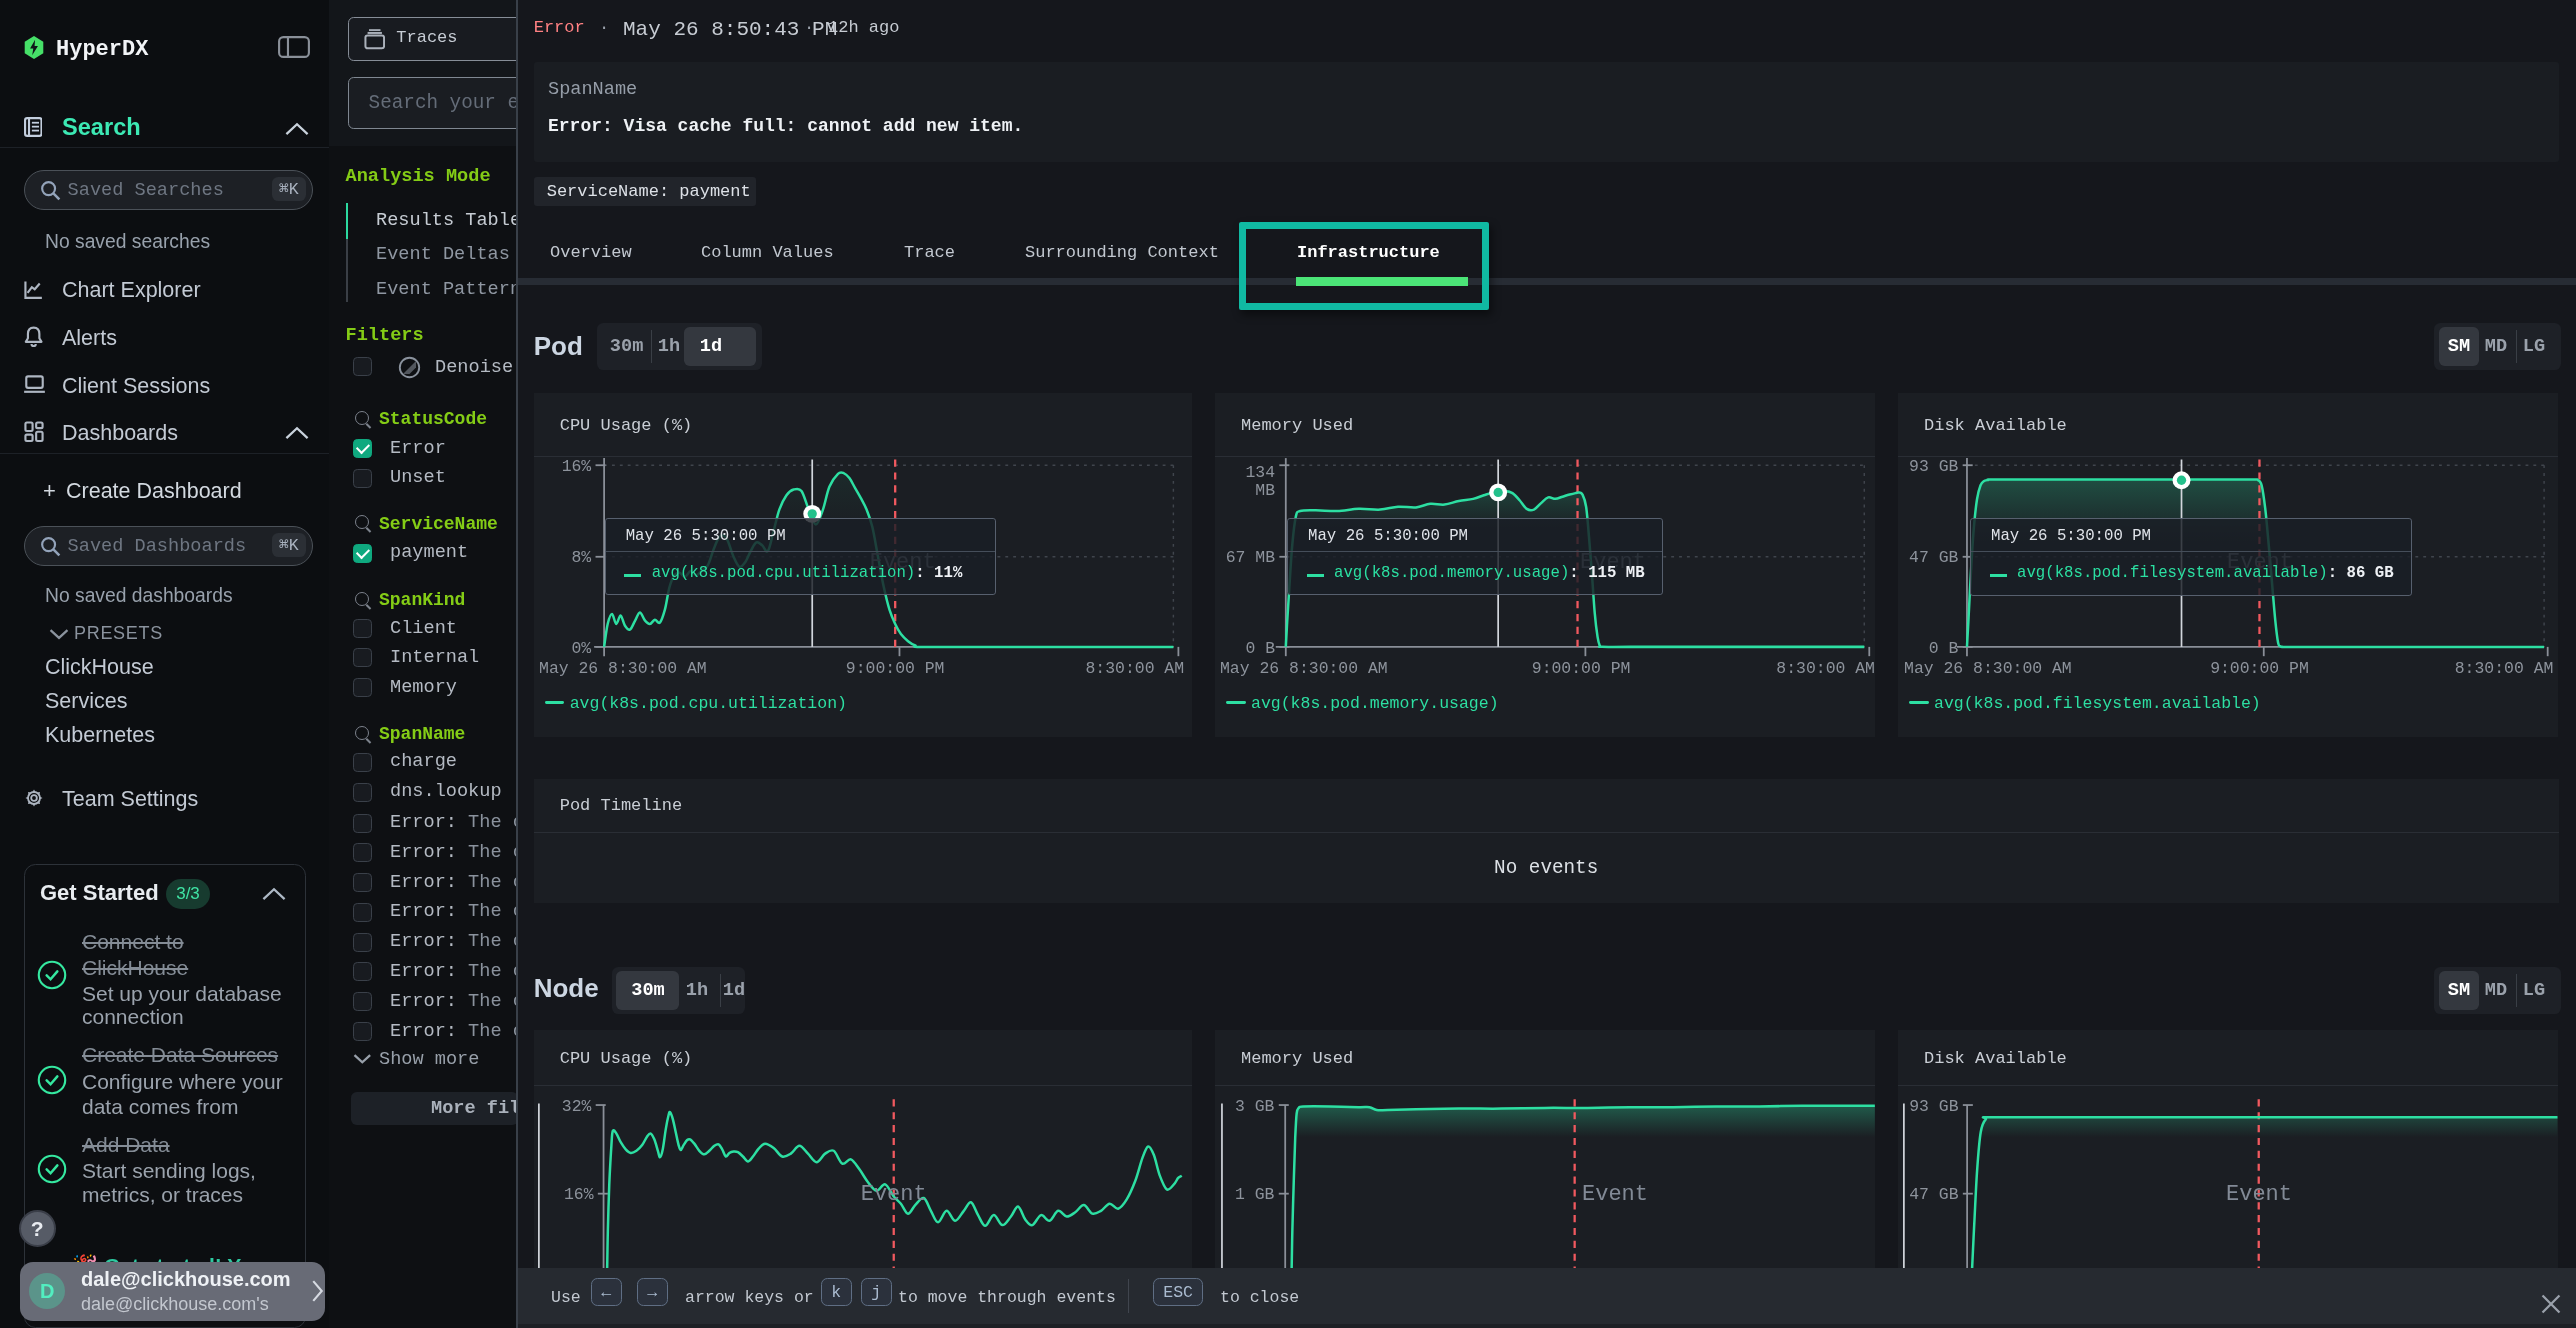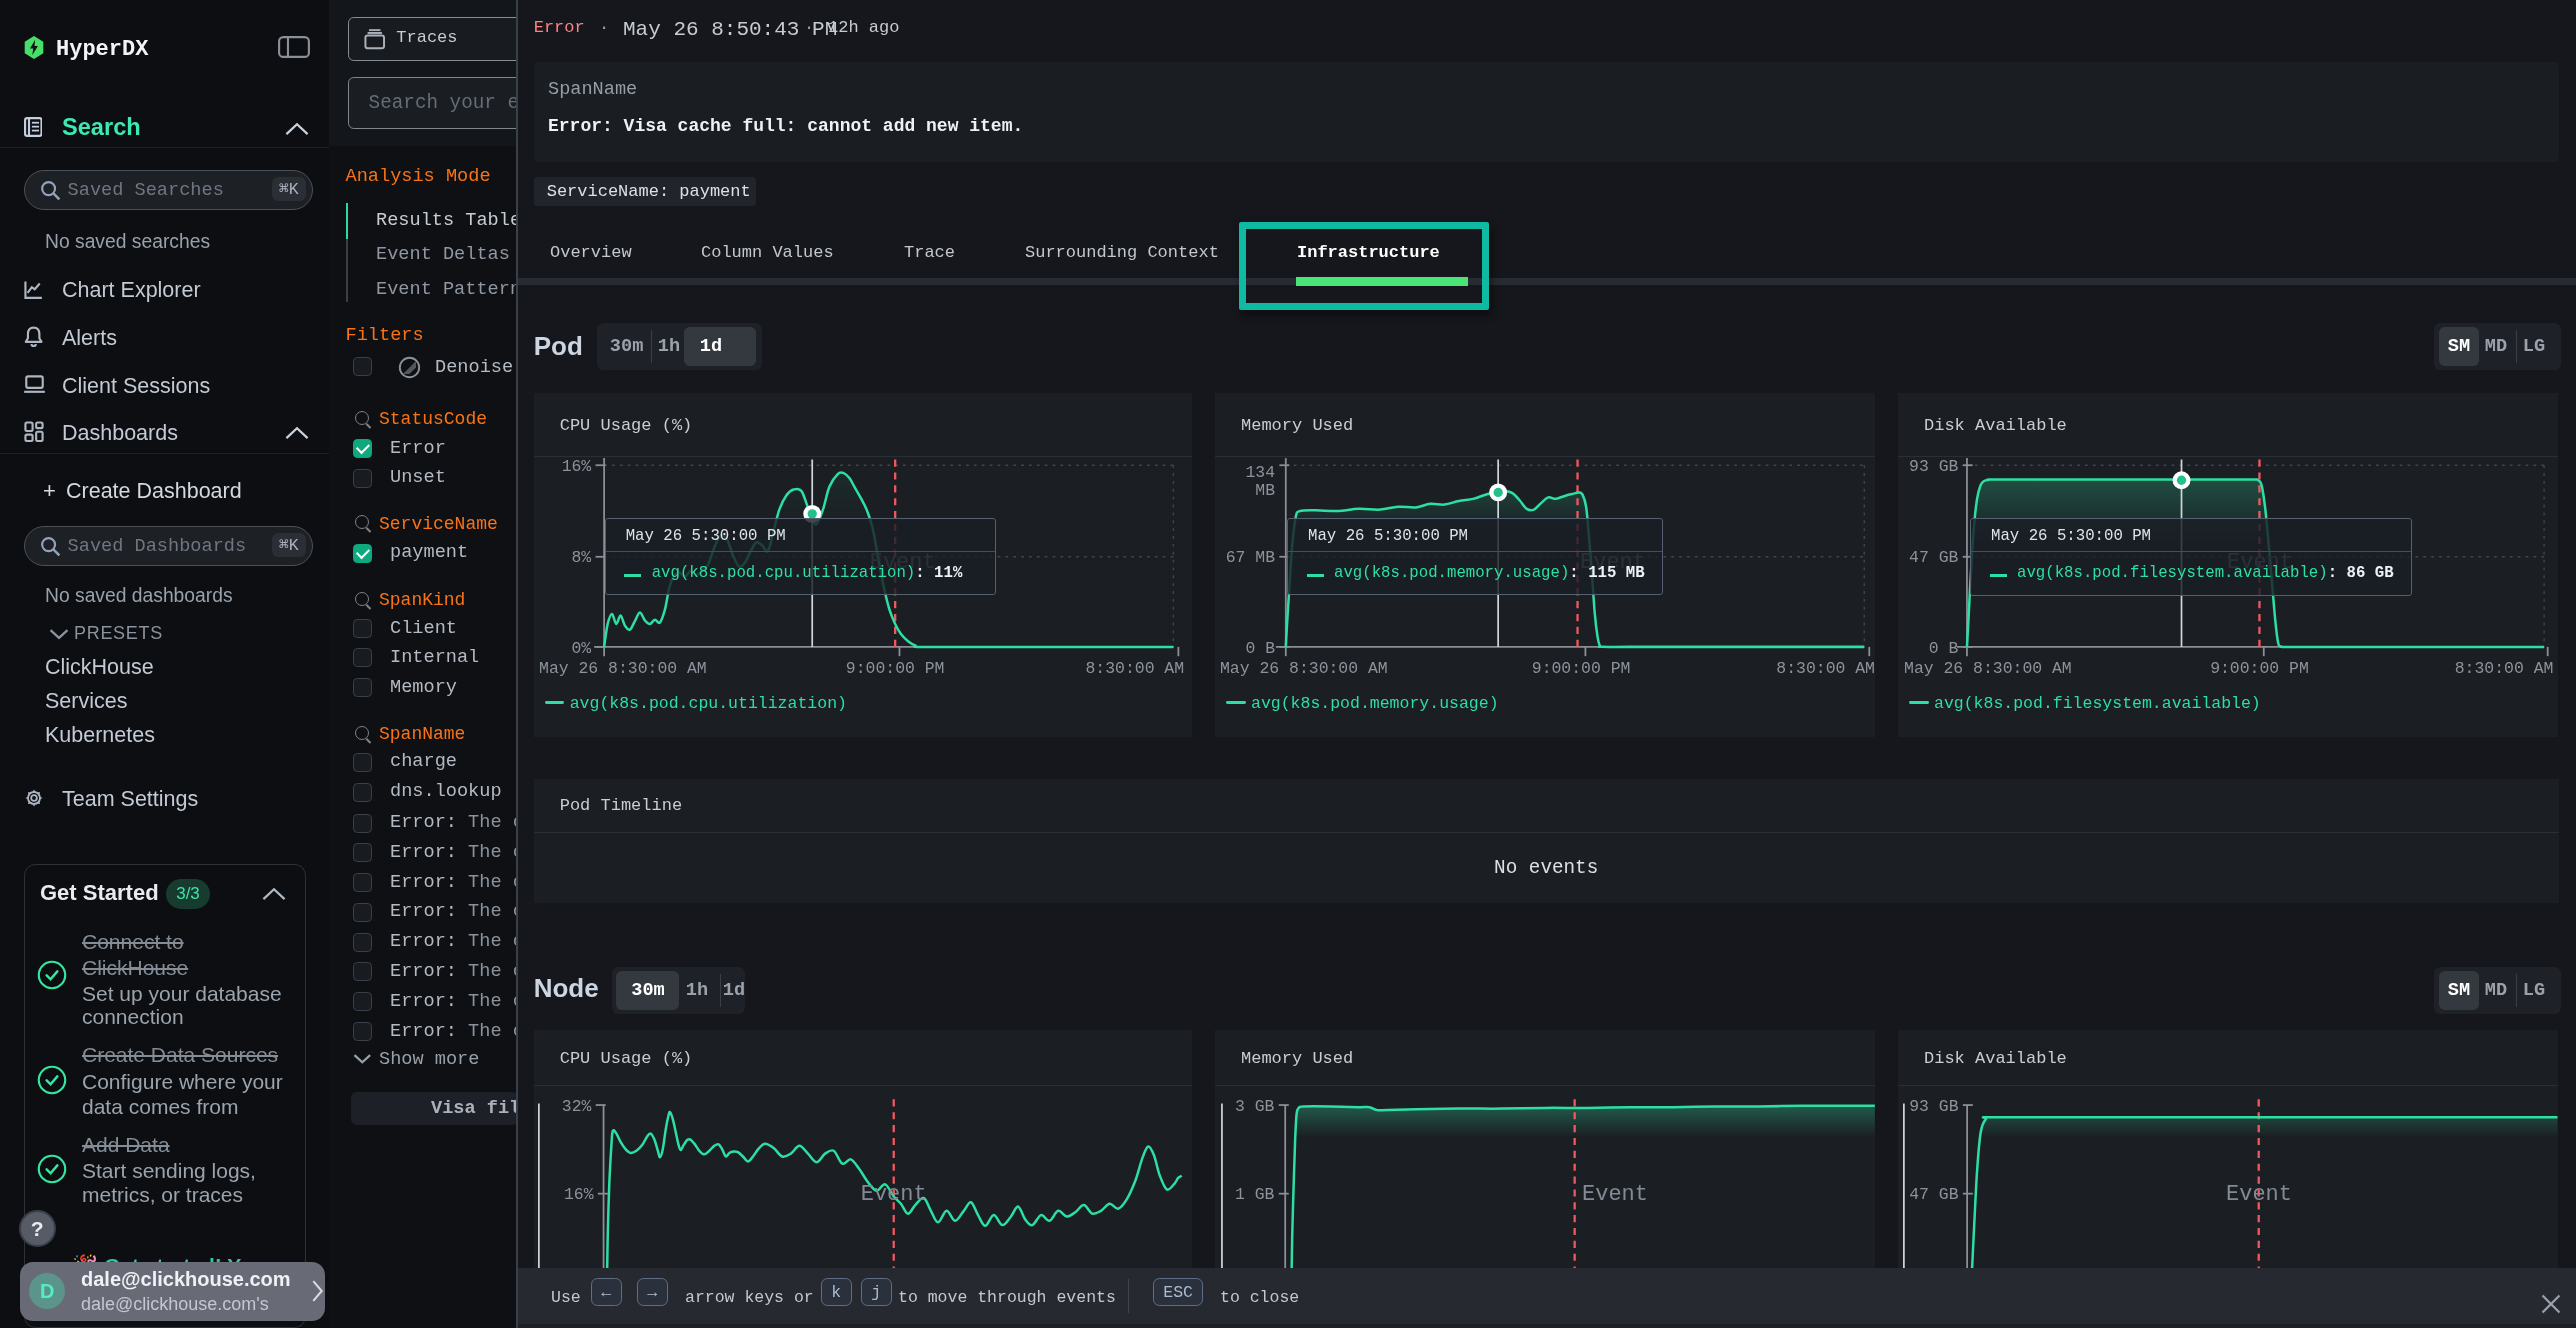--- a/index.html
+++ b/index.html
@@ -12,21 +12,21 @@
 #sidebar { left:0; top:0; width:329px; height:1328px; background:#0c0e11; }
 .navitem { position:absolute; left:62px; font-family:"Liberation Sans", sans-serif; font-size:21.5px; color:#c3cad4; }
 .navicon { position:absolute; left:23.6px; }
 .pill { position:absolute; left:23.6px; width:289px; height:40px; border:1.4px solid #4b5158; border-radius:20px; background:#1d2025; }
 .pill .ph { position:absolute; left:43px; top:9.3px; font-size:18.6px; color:#6e7682; white-space:nowrap; }
 .pill .kbd { position:absolute; right:5.7px; top:5.7px; background:#2b2f35; border-radius:6.4px; padding:2.1px 7.2px; font-size:16.5px; color:#a9b2bf; }
 .hr { position:absolute; left:0; width:329px; height:1.4px; background:#1d2127; }
 
 
 #filters { left:329px; top:0; width:190px; height:1328px; background:#0e1013; overflow:hidden; }
-.f-label { position:absolute; font-size:18px; font-weight:normal; color:#f97316; white-space:nowrap; }
+.f-label { position:absolute; font-size:18px; font-weight:bold; color:#84cc16; white-space:nowrap; }
 .f-item  { position:absolute; font-size:18.6px; color:#b4bac3; white-space:nowrap; }
 .f-dim   { color:#8a929d; }
 .cbx { position:absolute; width:19.3px; height:19.3px; border-radius:4.3px; border:1.4px solid #3a4049; background:#181b20; }
 .cbx.on { background:#0fa97f; border-color:#0fa97f; }
 .cbx.on:after { content:""; position:absolute; left:5px; top:1.4px; width:5.7px; height:10px; border:solid #fff; border-width:0 2.5px 2.5px 0; transform:rotate(45deg); }
 .sicon { position:absolute; width:14.3px; height:14.3px; border:1.8px solid #7c828c; border-radius:50%; }
 .sicon:after { content:""; position:absolute; left:11.4px; top:11.4px; width:6.4px; height:1.8px; background:#7c828c; transform:rotate(45deg); transform-origin:0 0; }
 
 
 #drawer { left:516px; top:0; width:2060px; height:1328px; background:#15171c; border-left:2.9px solid #394049; }
@@ -230,21 +230,21 @@
       <div class="f-item" style="left:61px;top:961px;color:#b4bac3;white-space:nowrap">Error: <span class="f-dim">The cr</span></div>
 <div class="cbx" style="left:24px;top:992px"></div>
       <div class="f-item" style="left:61px;top:991px;color:#b4bac3;white-space:nowrap">Error: <span class="f-dim">The cr</span></div>
 <div class="cbx" style="left:24px;top:1022px"></div>
       <div class="f-item" style="left:61px;top:1021px;color:#b4bac3;white-space:nowrap">Error: <span class="f-dim">The cr</span></div>
 <svg class="abs" style="left:24px;top:1053px" width="18.6" height="11.4" viewBox="0 0 26 16">
         <path d="M2 3 L13 13 L24 3" fill="none" stroke="#98a0aa" stroke-width="3.2"></path>
       </svg>
 <div class="f-item" style="left:50px;top:1049px;color:#98a0aa">Show more</div>
 <div class="abs" style="left:22px;top:1092px;width:167px;height:33px;background:#1d2127;border-radius:5.7px"></div>
-<div class="abs mono" style="left:102px;top:1098px;font-size:18.6px;font-weight:bold;color:#aab1bb;white-space:nowrap">Visa fil</div>
+<div class="abs mono" style="left:102px;top:1098px;font-size:18.6px;font-weight:bold;color:#aab1bb;white-space:nowrap">More fil</div>
 </div>
 <div id="drawer" class="abs">
 <div class="abs mono" style="left:15.7px;top:18px;font-size:17px;color:#ff8183">Error</div>
 <div class="abs mono" style="left:81px;top:18px;font-size:17px;color:#9aa1ab">·</div>
 <div class="abs mono" style="left:105px;top:18px;font-size:21px;color:#c6cbd2">May 26 8:50:43 PM</div>
 <div class="abs mono" style="left:286px;top:18px;font-size:17px;color:#9aa1ab">·</div>
 <div class="abs mono" style="left:310px;top:18px;font-size:17px;color:#c6cbd2">12h ago</div>
 <div class="abs" style="left:15.7px;top:62px;width:2025px;height:100px;background:#1a1d22;border-radius:2.9px">
 <div class="abs mono" style="left:14.3px;top:17px;font-size:18.6px;color:#959da8">SpanName</div>
 <div class="abs mono" style="left:14.3px;top:54px;font-size:18px;font-weight:bold;color:#eef1f5">Error: Visa cache full: cannot add new item.</div>

